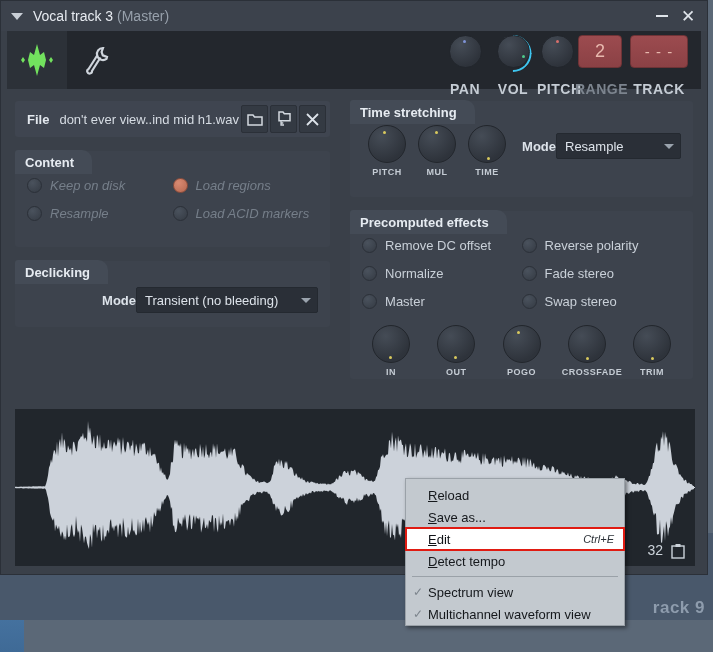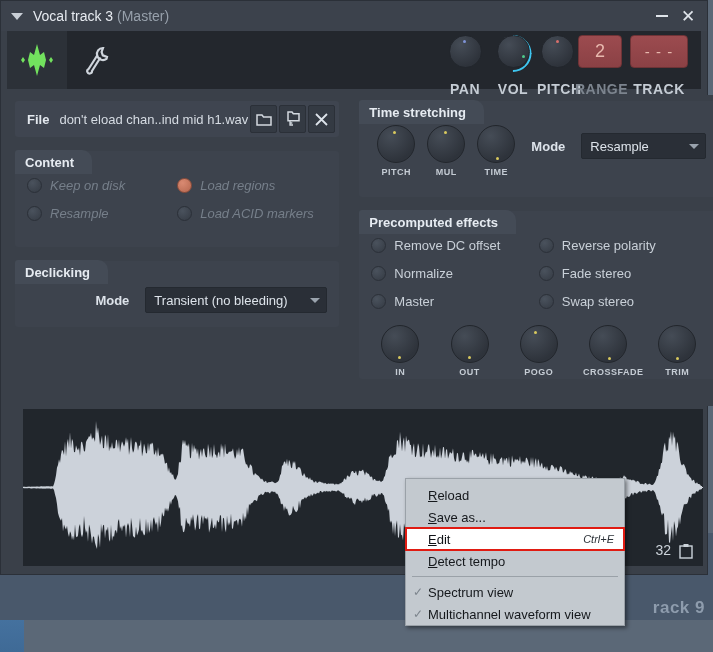--- a/index.html
+++ b/index.html
@@ -83,35 +83,35 @@
   .radio{ width:50%; display:flex; align-items:center; height:28px; font-size:13px; }
   .rdot{ width:15px;height:15px;border-radius:50%; margin-right:8px;
     background:radial-gradient(circle at 35% 30%,#4a525d,#343a43);
     border:1px solid #2b3038; }
   .rdot.on{ background:radial-gradient(circle at 35% 30%,#d98a72,#b5674f);
     border-color:#8d4d3b; }
   .rtxt{ color:#c9d0d8; }
   .rtxt.dim{ color:#767f8a;font-style:italic; }
 
   .rowmode{ display:flex; align-items:center; justify-content:flex-end; }
-  .mlbl{ font-size:13px; font-weight:bold; color:#dde3ea; margin-right:16px; }
+  .mlbl{ font-size:13px; font-weight:bold; color:#dde3ea; margin-right:0; }
   .combo{ background:#2a2f37; border:1px solid #242930; border-radius:2px;
     height:26px; display:flex; align-items:center; padding:0 6px 0 8px;
     color:#dde3ea; font-size:13px; }
   .combo .cv{ flex:1; }
   .combo .carr{ width:0;height:0;border-left:5px solid transparent;
     border-right:5px solid transparent;border-top:5px solid #9aa3ad; margin-left:8px; }
 
   .knobrow{ display:flex; align-items:flex-start; }
   .kcell{ width:50px; text-align:center; }
   .kcell .knob{ width:38px;height:38px; }
   .kcell .klbl{ font-size:9px; margin-top:4px; }
 
   
-  #wave{ position:absolute; left:22px; top:408px; width:680px; height:157px;
+  #wave{ position:absolute; left:14px; top:408px; width:680px; height:157px;
     background:#21262c; overflow:hidden; }
   #wave svg{ display:block; }
   #wz-num{ position:absolute; right:32px; bottom:8px; color:#ccd3da;
     font-size:14px; }
   #wz-ico{ position:absolute; right:10px; bottom:7px; }
 
   
   #ctx{ position:absolute; left:405px; top:478px; width:220px;
     background:#c3c9cf; border:1px solid #9aa1a8;
     box-shadow:2px 2px 4px rgba(0,0,0,.45); padding:5px 0 0 0; }
@@ -195,21 +195,21 @@
       </div>
     </div>
   </div>
 
   <div id="pbody">
 
     <div id="pleft" class="panel">
 
       <div id="filebar">
         <span id="fb-lbl">File</span>
-        <span id="fb-name">don't eload chan..ind mid h1.wav</span>
+        <span id="fb-name">don't ever view..ind mid h1.wav</span>
         <div class="fbtn">
           <svg width="16" height="14" viewBox="0 0 16 14">
               <path d="M1 3 h5 l1.5 2 H15 v8 H1 Z" fill="none" stroke="#d3d9e0" stroke-width="1.5"></path>
             </svg>
         </div>
         <div class="fbtn">
           <svg width="16" height="16" viewBox="0 0 16 16">
               <path d="M3 1 h4 l1.3 1.8 H14 v7 H3 Z" fill="none" stroke="#d3d9e0" stroke-width="1.5"></path>
               <path d="M5 10 v4 h3 M5 12 h2.3" fill="none" stroke="#d3d9e0" stroke-width="1.3"></path>
             </svg>

